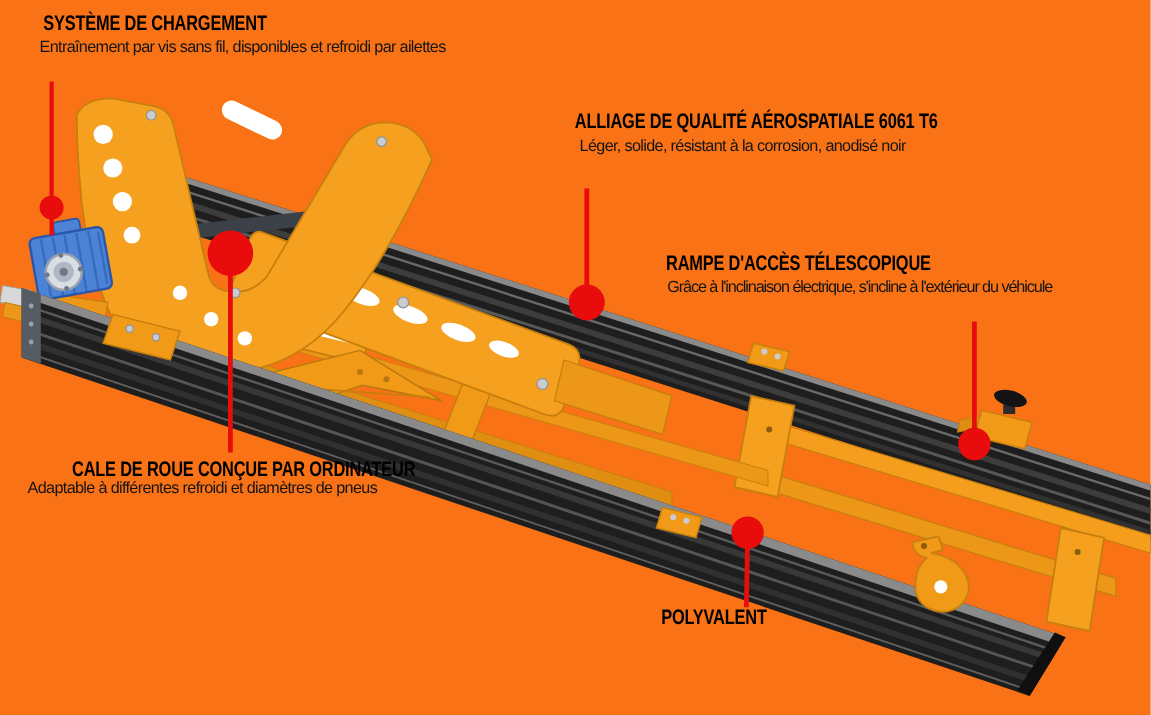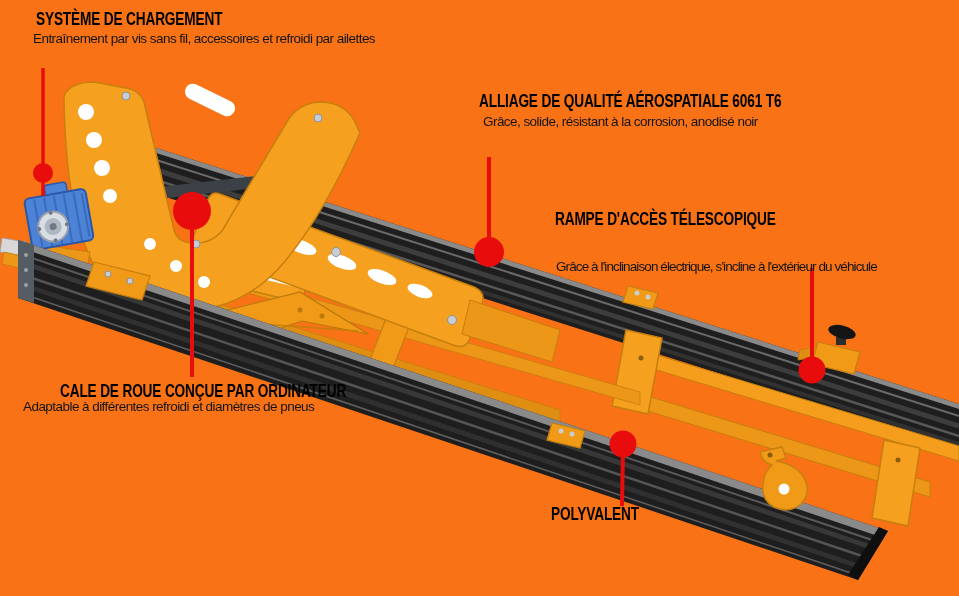--- a/index.html
+++ b/index.html
@@ -29,21 +29,21 @@
     font-size:13.5px;
     line-height:1.2;
     color:#141414;
     letter-spacing:-0.55px;
     white-space:nowrap;
   }
   .desc-tight{letter-spacing:-0.9px;}
   
   .t1{left:36px;top:9px;}   .d1{left:33px;top:31px;}
   .t2{left:479px;top:91px;} .d2{left:483px;top:114px;}
-  .t3{left:555px;top:209px;}.d3{left:556px;top:231px;margin-top:28px;}
+  .t3{left:555px;top:209px;}.d3{left:556px;top:231px;}
   .t4{left:60px;top:381px;} .d4{left:23px;top:399px;}
   .t5{left:551px;top:504px;}.d5{left:142px;top:528px;}
 </style>
 </head>
 <body>
 
 <div class="stage">
 
   <svg class="illustration" width="959" height="596" viewBox="0 0 959 596" xmlns="http://www.w3.org/2000/svg">
 
@@ -177,24 +177,24 @@
       <line x1="623" y1="447" x2="622" y2="506" stroke="#E80C0C" stroke-width="4"></line>
       <circle cx="43" cy="173" r="10" fill="#E80C0C"></circle>
       <circle cx="192" cy="211" r="19" fill="#E80C0C"></circle>
       <circle cx="489" cy="252" r="15" fill="#E80C0C"></circle>
       <circle cx="812" cy="370" r="13.5" fill="#E80C0C"></circle>
       <circle cx="623" cy="444" r="13.5" fill="#E80C0C"></circle>
     </g>
   </svg>
 
   <div class="co-title t1">SYSTÈME DE CHARGEMENT</div>
-  <div class="co-desc  d1">Entraînement par vis sans fil, accessoires et refroidi par ailettes</div>
+  <div class="co-desc  d1">Entraînement par vis sans fil, disponibles et refroidi par ailettes</div>
 
   <div class="co-title t2">ALLIAGE DE QUALITÉ AÉROSPATIALE 6061 T6</div>
-  <div class="co-desc  d2">Grâce, solide, résistant à la corrosion, anodisé noir</div>
+  <div class="co-desc  d2">Léger, solide, résistant à la corrosion, anodisé noir</div>
 
   <div class="co-title t3">RAMPE D'ACCÈS TÉLESCOPIQUE</div>
   <div class="co-desc  d3 desc-tight">Grâce à l'inclinaison électrique, s'incline à l'extérieur du véhicule</div>
 
   <div class="co-title t4">CALE DE ROUE CONÇUE PAR ORDINATEUR</div>
   <div class="co-desc  d4">Adaptable à différentes refroidi et diamètres de pneus</div>
 
   <div class="co-title t5">POLYVALENT</div>
 
 </div>

